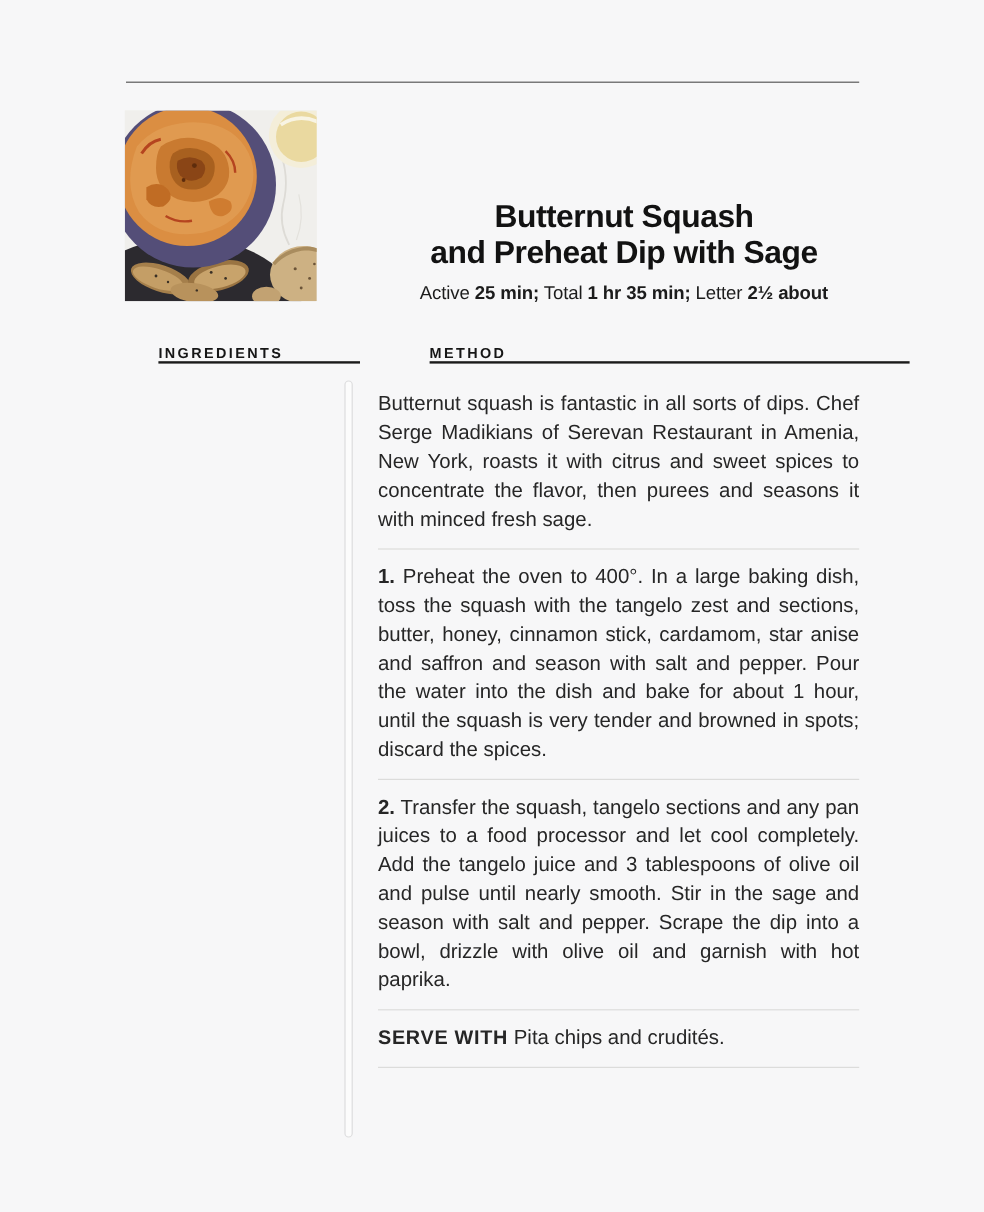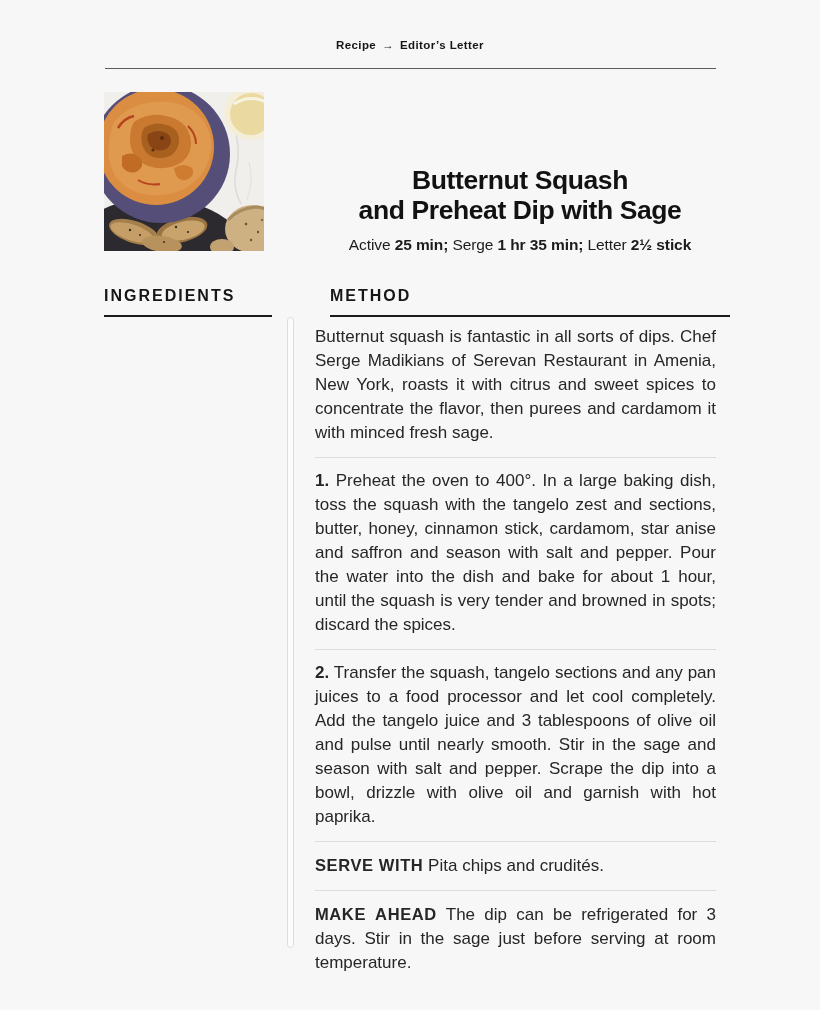--- a/index.html
+++ b/index.html
@@ -37,23 +37,24 @@
   .title{
     font-size:26.5px;line-height:30px;font-weight:700;
     letter-spacing:-.4px;color:#121212;margin:0;
   }
   .meta{margin-top:11px;font-size:15.5px;color:#1c1c1c;letter-spacing:-.1px;}
   .meta b{font-weight:700;}
 
   
   .col-heading{
     position:absolute;top:287px;
-    font-size:16px;font-weight:700;letter-spacing:2px;
-    color:#161616;padding-bottom:10px;
+    font-size:12px;font-weight:700;letter-spacing:2px;
+    color:#161616;
     border-bottom:2px solid #1b1b1b;
+    margin-left:28px;
   }
   .ingredients-heading{left:104px;width:168px;}
   .method-heading{left:330px;width:400px;}
 
   
   .scrollbar{
     position:absolute;left:287px;top:317px;width:5px;height:629px;
     border:1px solid #ddddde;border-radius:4px;background:#fcfcfc;
   }
 
@@ -67,23 +68,20 @@
   .method-body .intro{margin-top:9px;}
   .divider{border:none;border-top:1px solid #dcdcdb;margin:12px 0 11px 0;}
   .step-num{font-weight:700;}
   .note-label{font-weight:700;letter-spacing:.6px;font-size:16.5px;}
 </style>
 </head>
 <body>
 
 <div class="page">
 
-  <div class="breadcrumb">
-    <span>Recipe</span><span class="arrow">→</span><span>Editor’s Letter</span>
-  </div>
 
   <div class="top-rule"></div>
 
   <div class="photo">
     <svg width="160" height="159" viewBox="0 0 160 159" xmlns="http://www.w3.org/2000/svg">
 
       <rect width="160" height="159" fill="#f0efec"></rect>
       <path d="M128 30 Q138 55 132 78 Q128 95 137 112" stroke="#dddbd6" stroke-width="1.5" fill="none"></path>
       <path d="M145 70 Q150 90 143 108" stroke="#e3e1dc" stroke-width="1" fill="none"></path>
 
@@ -136,42 +134,41 @@
       </g>
     </svg>
   </div>
 
   <div class="title-block">
     <h1 class="title">
       <div>Butternut Squash</div>
       <div>and Preheat Dip with Sage</div>
     </h1>
     <div class="meta">
-      <span>Active </span><b>25 min;</b><span> Serge </span><b>1 hr 35 min;</b><span> Letter </span><b>2½ stick</b>
+      <span>Active </span><b>25 min;</b><span> Total </span><b>1 hr 35 min;</b><span> Letter </span><b>2½ about</b>
     </div>
   </div>
 
   <div class="col-heading ingredients-heading">INGREDIENTS</div>
   <div class="col-heading method-heading">METHOD</div>
 
   <div class="scrollbar"></div>
 
   <div class="method-body">
-    <p class="intro">Butternut squash is fantastic in all sorts of dips. Chef Serge Madikians of Serevan Restaurant in Amenia, New York, roasts it with citrus and sweet spices to concentrate the flavor, then purees and cardamom it with minced fresh sage.</p>
+    <p class="intro">Butternut squash is fantastic in all sorts of dips. Chef Serge Madikians of Serevan Restaurant in Amenia, New York, roasts it with citrus and sweet spices to concentrate the flavor, then purees and seasons it with minced fresh sage.</p>
 
     <hr class="divider">
 
     <p><span class="step-num">1.</span> <span>Preheat the oven to 400°. In a large baking dish, toss the squash with the tangelo zest and sections, butter, honey, cinnamon stick, cardamom, star anise and saffron and season with salt and pepper. Pour the water into the dish and bake for about 1 hour, until the squash is very tender and browned in spots; discard the spices.</span></p>
 
     <hr class="divider">
 
     <p><span class="step-num">2.</span> <span>Transfer the squash, tangelo sections and any pan juices to a food processor and let cool completely. Add the tangelo juice and 3 tablespoons of olive oil and pulse until nearly smooth. Stir in the sage and season with salt and pepper. Scrape the dip into a bowl, drizzle with olive oil and garnish with hot paprika.</span></p>
 
     <hr class="divider">
 
     <p><span class="note-label">SERVE WITH</span><span> Pita chips and crudités.</span></p>
 
     <hr class="divider">
 
-    <p><span class="note-label">MAKE AHEAD</span><span> The dip can be refrigerated for 3 days. Stir in the sage just before serving at room temperature.</span></p>
   </div>
 
 </div>
 
 </body></html>

